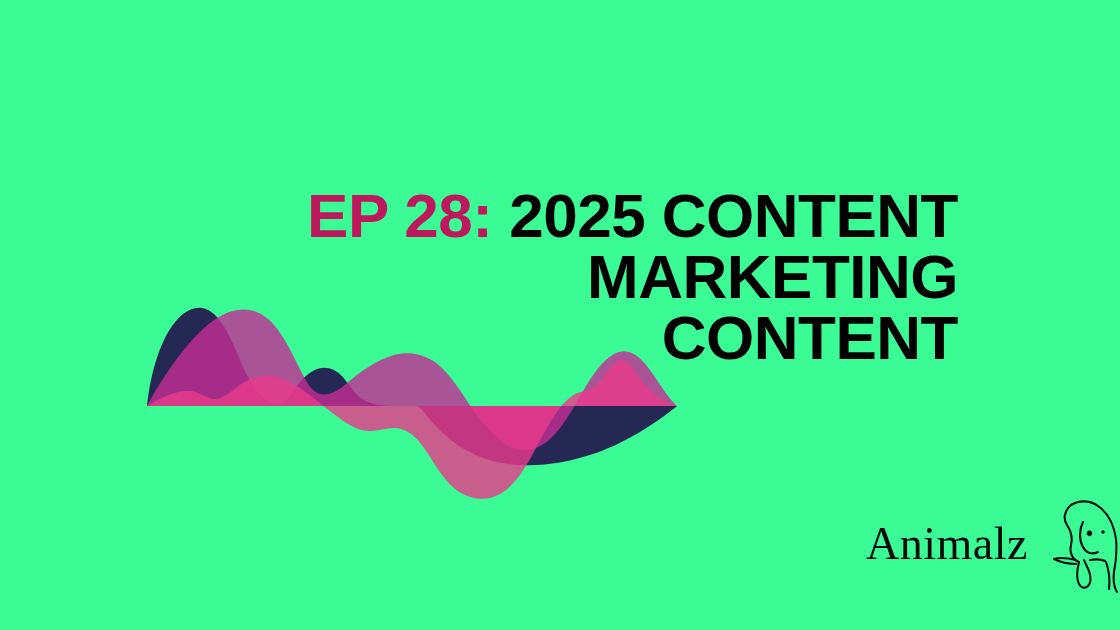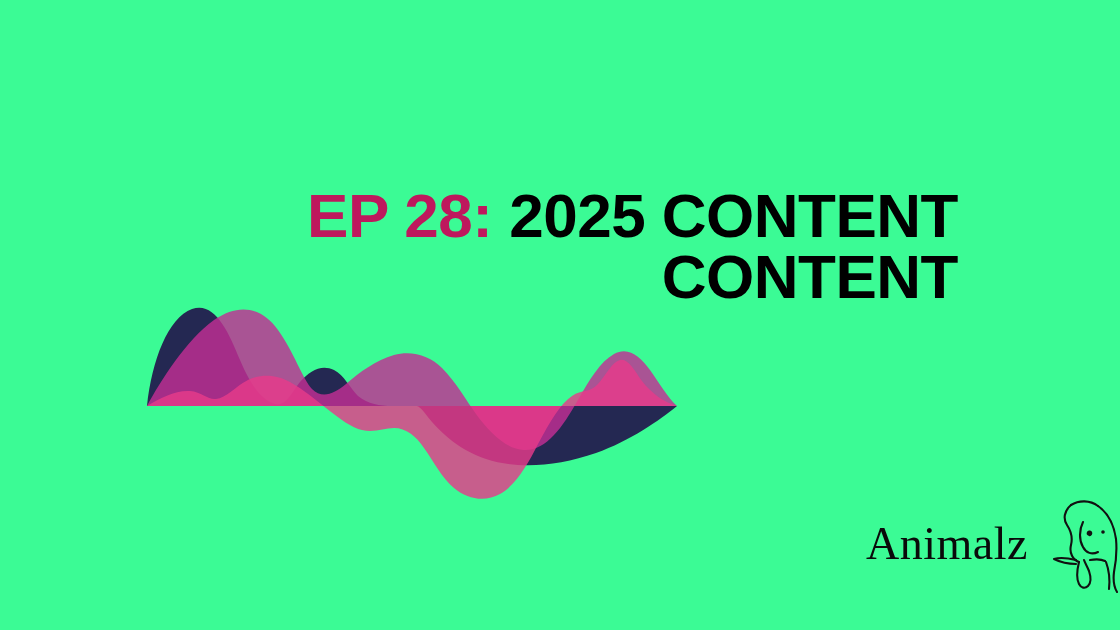--- a/index.html
+++ b/index.html
@@ -124,20 +124,21 @@
              C 550,422 560,404 572,396
              C 582,389 590,393 598,384
              C 606,375 612,362 620,360
              C 628,358 634,370 642,381
              C 652,394 664,402 677,406
              L 147,406 Z"></path>
   </svg>
 
   <div id="title-block">
     <span class="title-line"><span class="ep-prefix">EP 28:</span><span>&nbsp;</span><span>2025 CONTENT</span></span>
+    <span class="title-line">MARKETING</span>
     <span class="title-line">CONTENT</span>
   </div>
 
   <div id="brand">
     <div id="brand-wordmark">Animalz</div>
     <svg id="brand-mark" viewBox="0 0 74 104" xmlns="http://www.w3.org/2000/svg" fill="none" stroke="#111111" stroke-width="2.1" stroke-linecap="round" stroke-linejoin="round">
 
       <path d="M25,13 C18,19 17,27 21,33 C25,39 27,45 25,53 C23,61 27,68 33,70"></path>
       <path d="M25,13 C33,8 44,8 52,14"></path>
 

